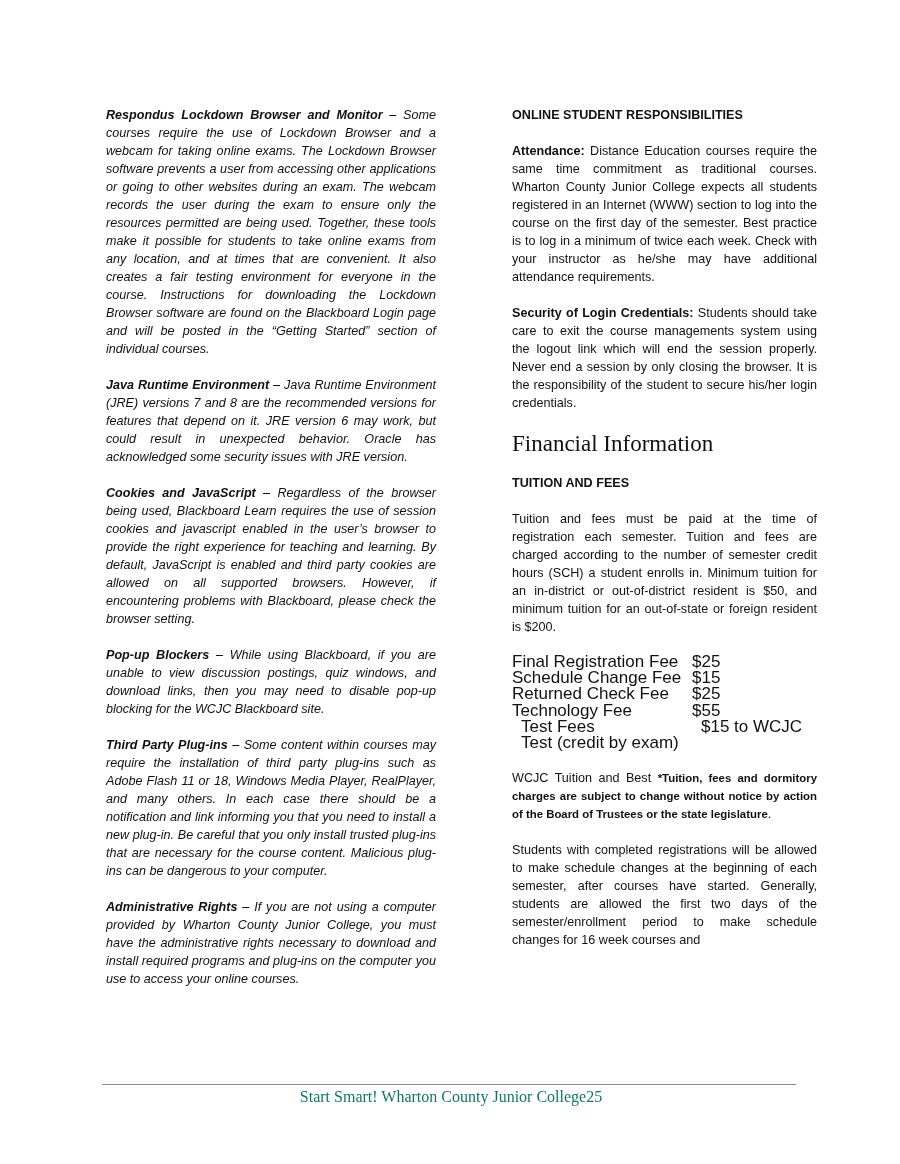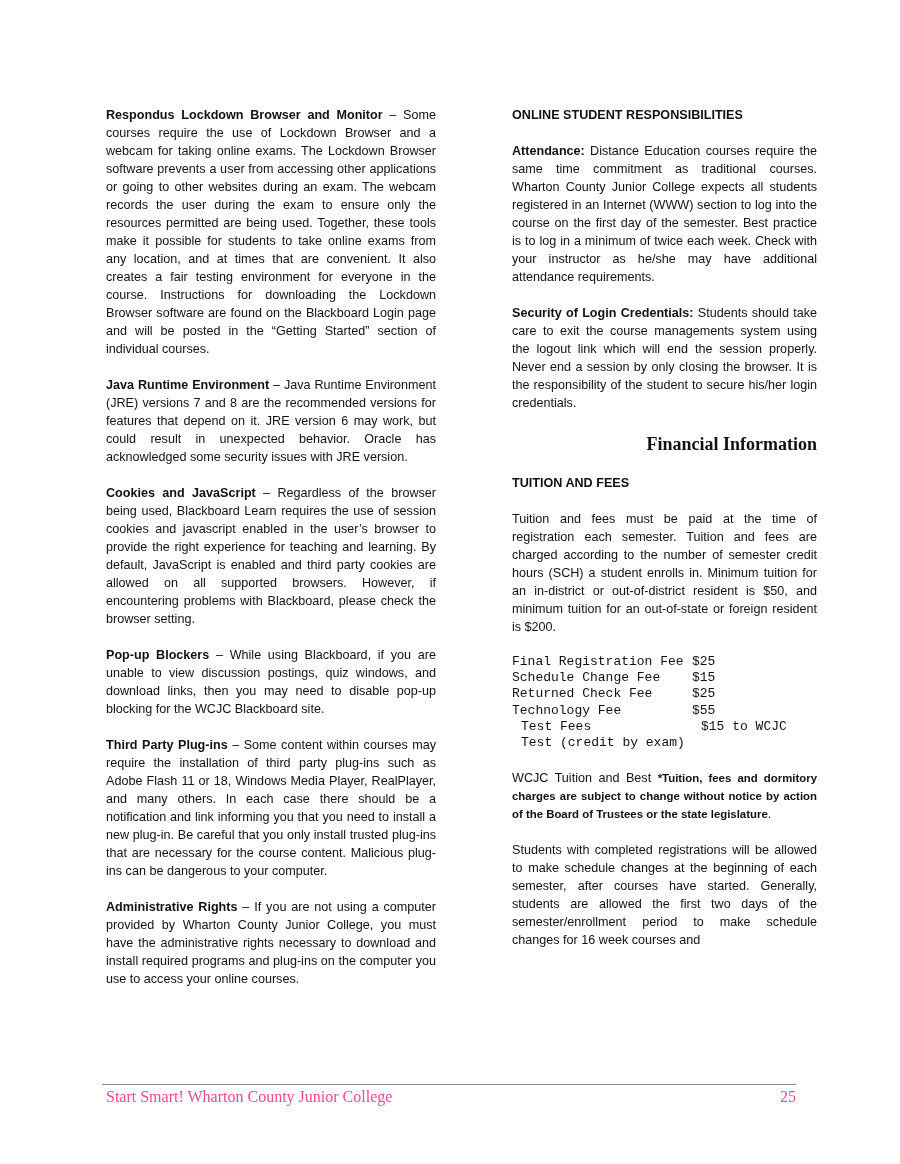--- a/index.html
+++ b/index.html
@@ -1,30 +1,30 @@
 <!DOCTYPE html>
 <html><head>
 <meta charset="utf-8">
 <style>
   html, body { margin:0; padding:0; background:#ffffff; }
   body { width:900px; height:1164px; position:relative; overflow:hidden; color:#111; }
   .col { position:absolute; top:106px; font-family:"Liberation Sans", sans-serif; font-size:12.6px; line-height:18px; }
-  .col.left { left:106px; width:330px; }
+  .col.left { left:106px; width:330px;font-style:italic; }
   .col.right { left:489px; width:305px;margin-left:23px; }
   p { margin:0 0 18px 0; text-align:justify; }
   b { font-weight:bold; }
   .caps { font-weight:bold; margin:0 0 18px 0; }
-  .section-title { font-family:"Liberation Serif", serif; font-weight:bold; font-size:18px; text-align:right; margin:14px 0 16px 0; line-height:28px; }
-  .fees { font-size:13px; line-height:16.2px; margin:0 0 18px 0;font-family:Liberation Mono, monospace; }
+  .section-title { font-family:"Liberation Serif", serif; font-weight:normal; font-size:23px; text-align:left; margin:14px 0 16px 0; line-height:28px; }
+  .fees { font-size:17px; line-height:16.2px; margin:0 0 18px 0; }
   .fee-row { display:flex; }
   .fee-name { width:180px; }
   .fee-val { flex:1; }
   .indent { padding-left:9px; }
   .footer-rule { position:absolute; left:102px; top:1084px; width:694px; border-top:1px solid #8a8a8a; }
-  .footer { position:absolute; left:106px; top:1087px; width:690px; display:flex; justify-content:space-between; font-family:"Liberation Serif", serif; font-size:16px; line-height:20px; color:#ec4899; }
+  .footer { position:absolute; left:106px; top:1087px; width:690px; display:flex; justify-content:center; font-family:"Liberation Serif", serif; font-size:16px; line-height:20px; color:#0f766e; }
   .fine { font-size:11.4px; }
 </style>
 </head>
 <body>
 
 <div class="col left">
   <p><b>Respondus Lockdown Browser and Monitor</b><span> – Some courses require the use of Lockdown Browser and a webcam for taking online exams.  The Lockdown Browser software prevents a user from accessing other applications or going to other websites during an exam. The webcam records the user during the exam to ensure only the resources permitted are being used. Together, these tools make it possible for students to take online exams from any location, and at times that are convenient.  It also creates a fair testing environment for everyone in the course.  Instructions for downloading the Lockdown Browser software are found on the Blackboard Login page and will be posted in the “Getting Started” section of individual courses.</span></p>
   <p><b>Java Runtime Environment</b><span> – Java Runtime Environment (JRE) versions 7 and 8 are the recommended versions for features that depend on it. JRE version 6 may work, but could result in unexpected behavior. Oracle has acknowledged some security issues with JRE version.</span></p>
   <p><b>Cookies and JavaScript</b><span> – Regardless of the browser being used, Blackboard Learn requires the use of session cookies and javascript enabled in the user’s browser to provide the right experience for teaching and learning.  By default, JavaScript is enabled and third party cookies are allowed on all supported browsers. However, if encountering problems with Blackboard, please check the browser setting.</span></p>
   <p><b>Pop-up Blockers</b><span> – While using Blackboard, if you are unable to view discussion postings, quiz windows, and download links, then you may need to disable pop-up blocking for the WCJC Blackboard site.</span></p>

